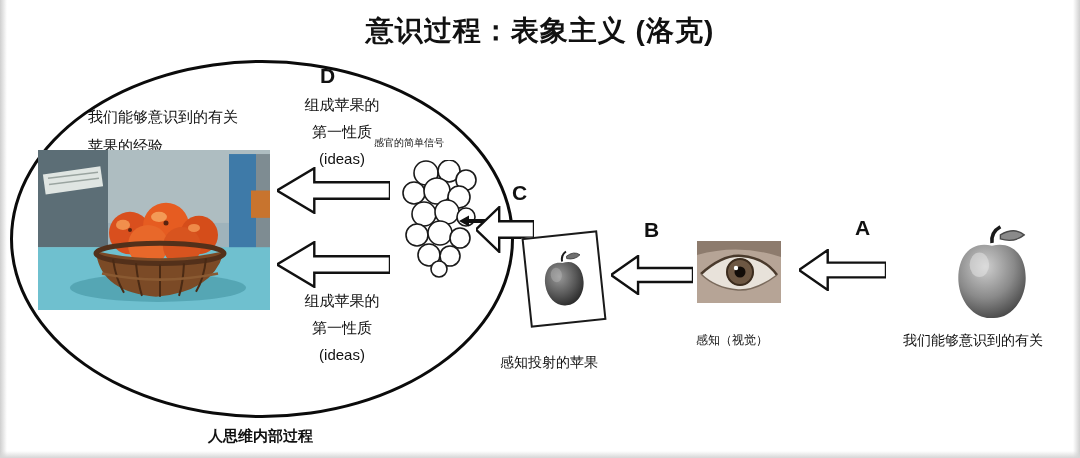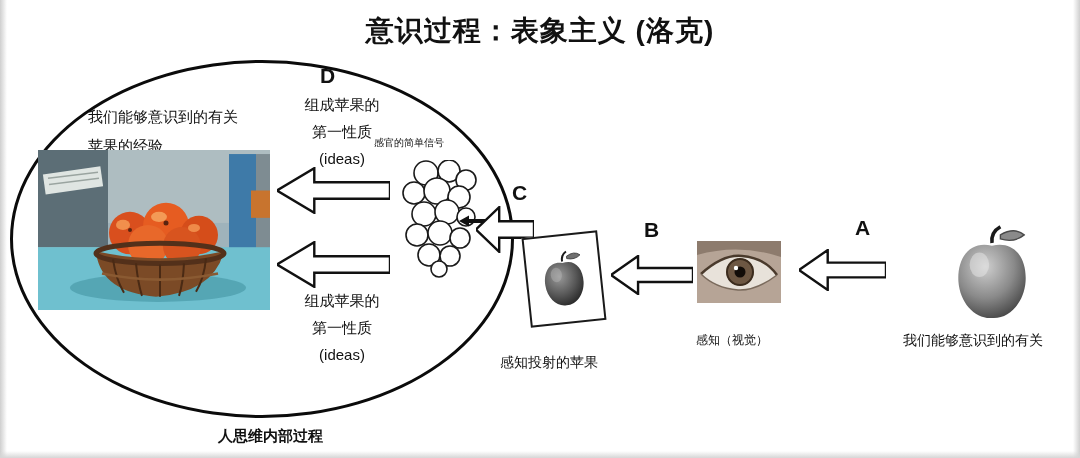--- a/index.html
+++ b/index.html
@@ -31,21 +31,21 @@
   .l-d { left:320px; top:64px; }
   .l-c { left:512px; top:181px; }
   .l-b { left:644px; top:218px; }
   .l-a { left:855px; top:216px; }
 
   .zh { position:absolute; font-size:15px; color:#111; }
   .t-experience { left:88px;  top:102px; line-height:29px; text-align:left; }
   .t-primary    { left:286px; top:91px;  width:112px; text-align:center; line-height:27px; }
   .t-signals    { left:374px; top:136px; font-size:10px; }
   .t-secondary  { left:286px; top:287px; width:112px; text-align:center; line-height:27px; }
-  .t-bottom     { left:218px; top:427px; font-weight:700; }
+  .t-bottom     { left:208px; top:427px; font-weight:700; }
   .t-projection { left:500px; top:330px; font-size:14px;margin-top:24px; }
   .t-perception { left:696px; top:332px; font-size:12px; }
   .t-external   { left:903px; top:332px; font-size:14px; }
 
   .arrow { position:absolute; }
   .arrow-upper { left:277px; top:167px; width:113px; height:47px; }
   .arrow-lower { left:277px; top:241px; width:113px; height:47px; }
   .arrow-c     { left:476px; top:206px; width:58px;  height:47px; }
   .arrow-b     { left:611px; top:255px; width:82px;  height:40px; }
   .arrow-a     { left:799px; top:249px; width:87px;  height:42px; }

